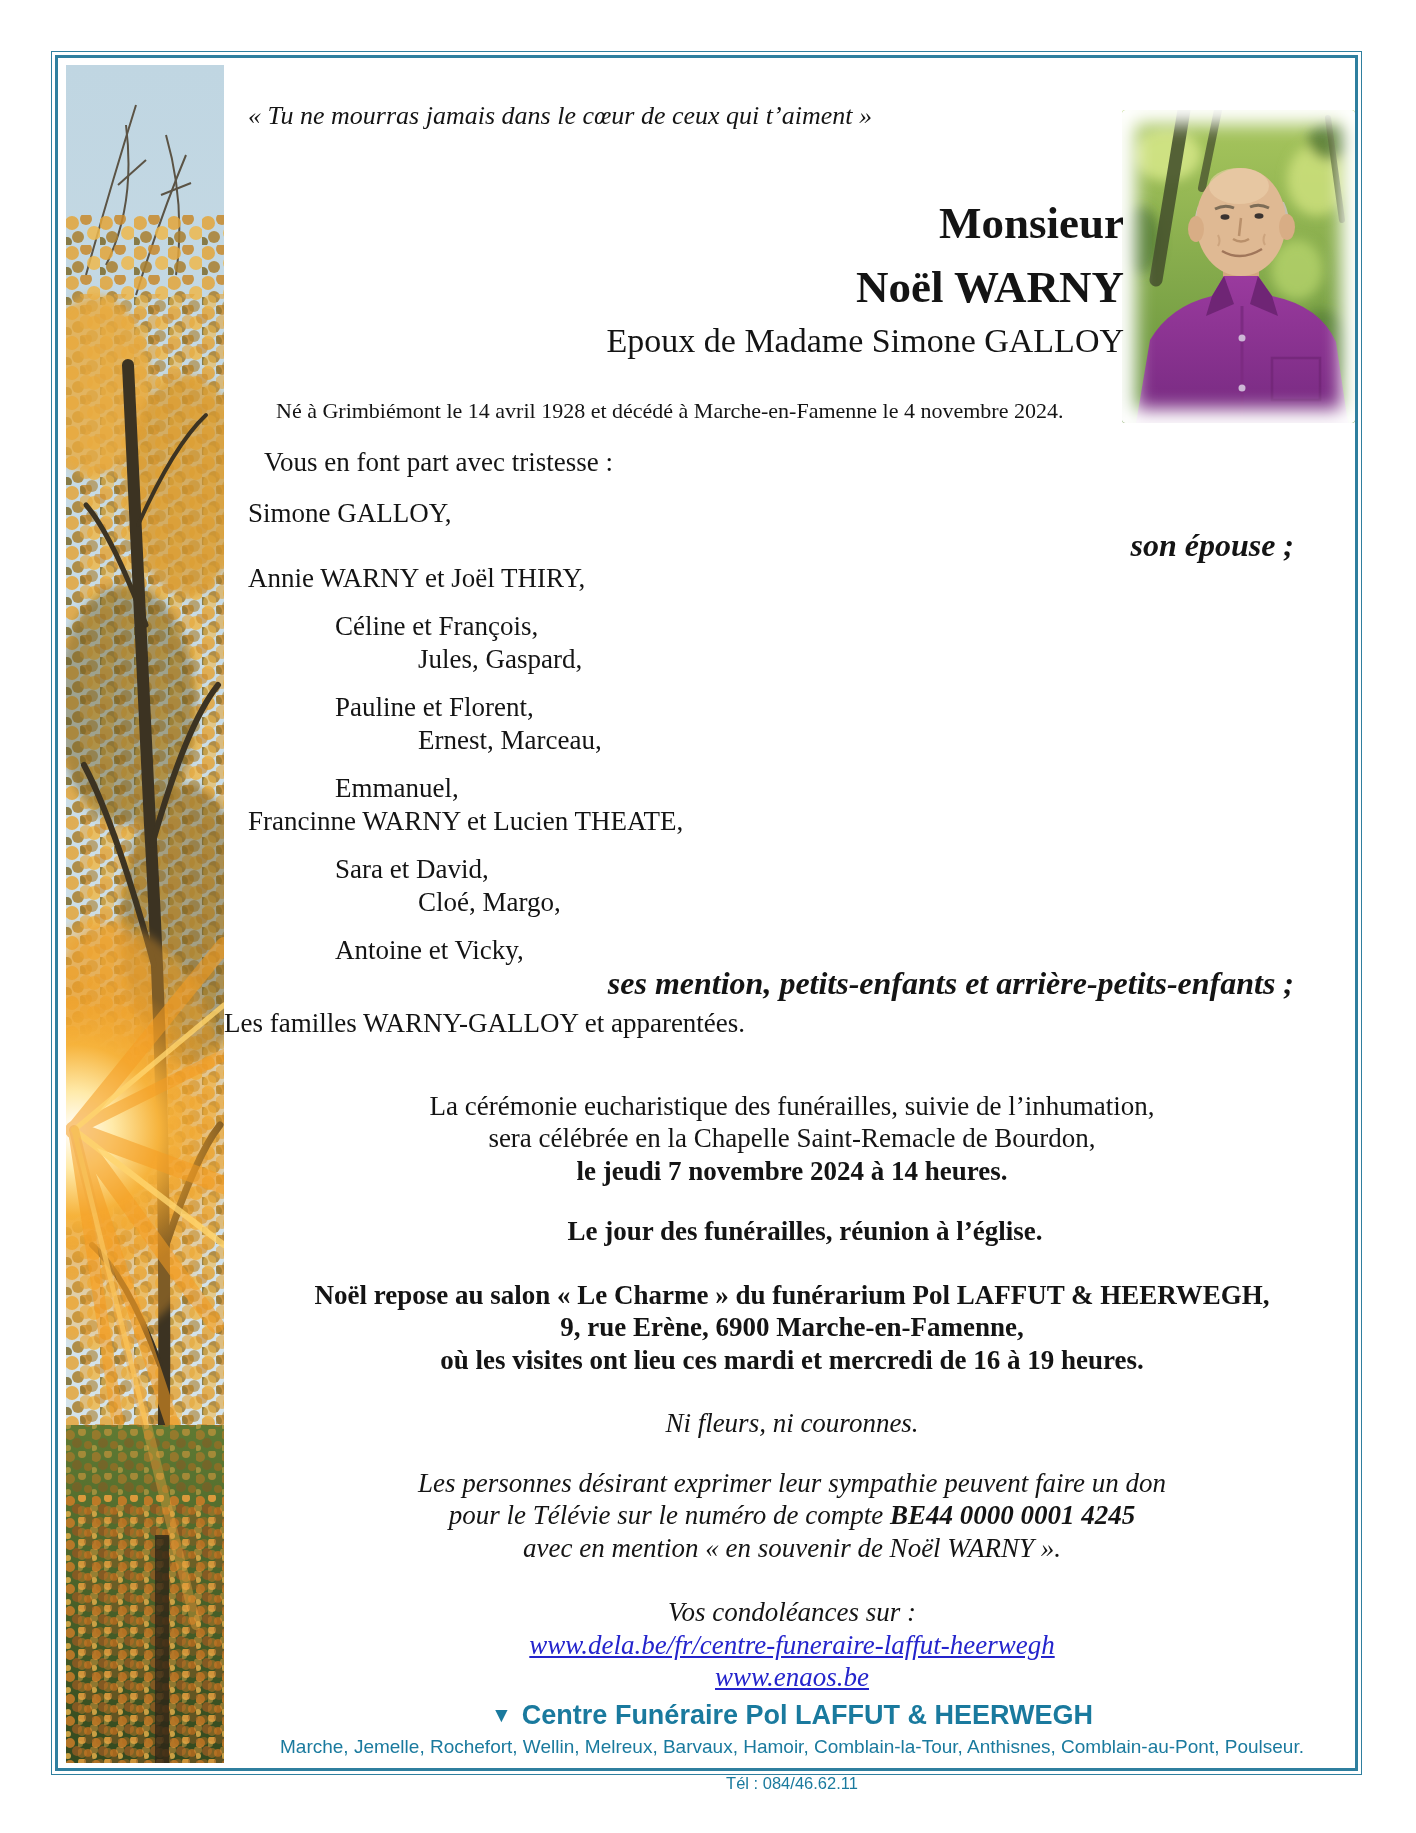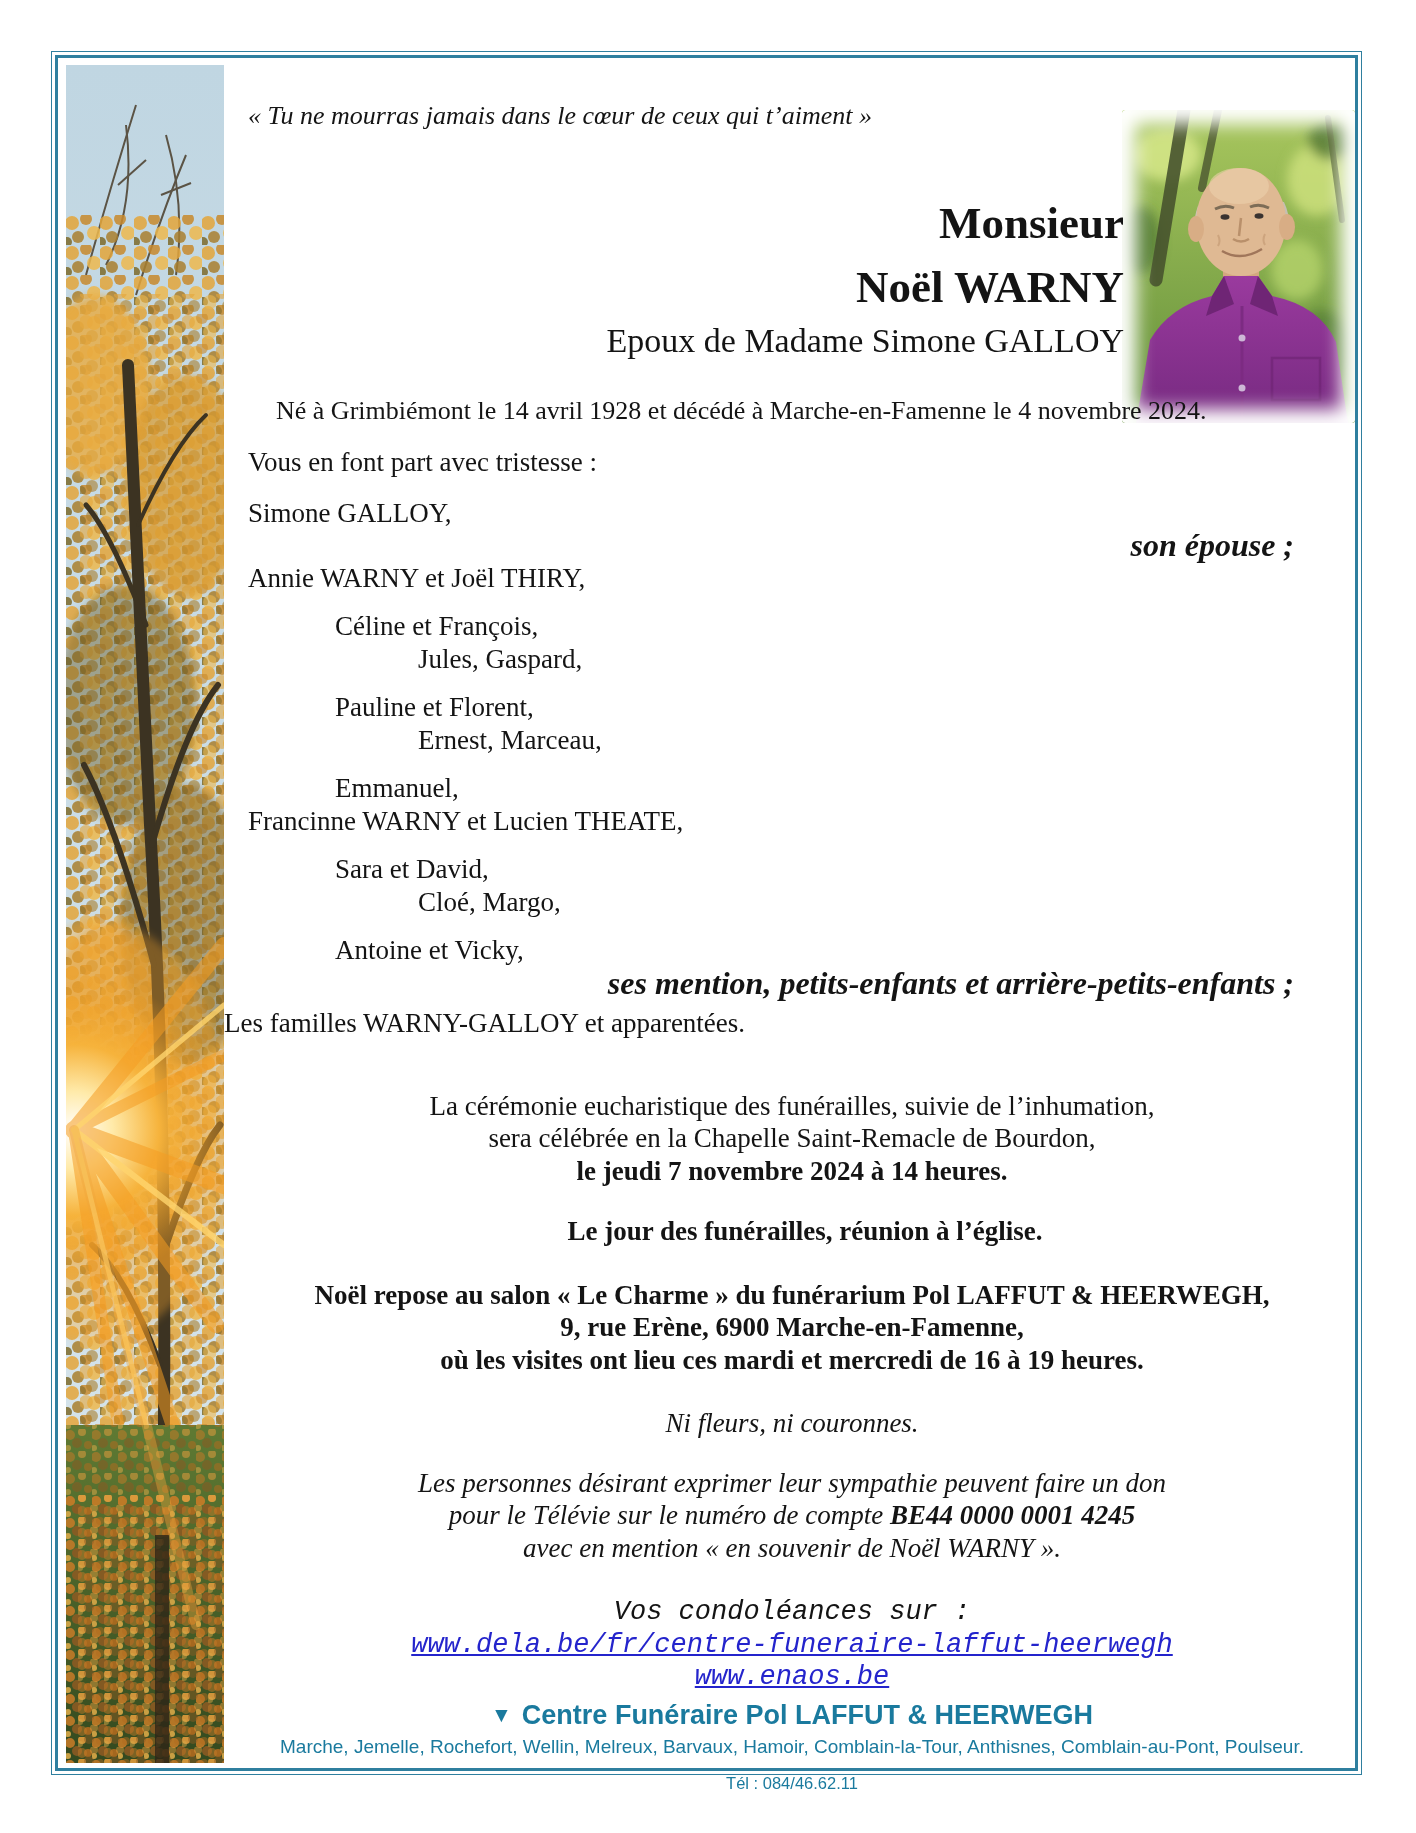--- a/index.html
+++ b/index.html
@@ -20,39 +20,39 @@
   .portrait::after{content:"";position:absolute;inset:0;box-shadow:inset 0 0 18px 14px #fff;border-radius:3px;}
 
   
   .content{position:absolute;left:224px;top:51px;width:1136px;font-size:27px;line-height:32.5px;}
 
   .quote{margin-top:49px;padding-left:24px;font-style:italic;font-size:26px;line-height:31px;}
   .title-block{width:900px;margin-top:60px;text-align:right;}
   .honorific,.deceased{font-size:45px;font-weight:bold;line-height:64px;}
   .spouse{font-size:34px;line-height:40px;margin-top:2px;}
 
-  .birth{margin-top:34px;padding-left:52px;font-size:26px;line-height:31px;}
-  .announce{margin-top:20px;padding-left:24px;}
+  .birth{margin-top:34px;padding-left:52px;font-size:22px;line-height:31px;}
+  .announce{margin-top:20px;padding-left:40px;}
 
   .family{margin-top:18px;}
   .fline{padding-left:24px;}
   .fline.ind1{padding-left:111px;margin-top:16px;}
   .fline.ind2{padding-left:194px;}
   .fline.rel{padding-left:0;padding-right:66px;text-align:right;
              font-style:italic;font-weight:bold;font-size:32px;}
   .families-line{margin-top:8px;}
 
   .center{text-align:center;}
   .ceremony{margin-top:50px;}
   .b{font-weight:bold;}
   .reunion{margin-top:28px;font-weight:bold;padding-left:26px;}
   .repose{margin-top:31px;font-weight:bold;}
   .flowers{margin-top:31px;font-style:italic;}
   .donation{margin-top:27px;font-style:italic;}
-  .condolences{margin-top:32px;font-style:italic;font-family:Liberation Mono, monospace;}
+  .condolences{margin-top:32px;font-style:italic;}
   .link{color:#2424cc;text-decoration:underline;font-style:italic;}
   .funeral-home{margin-top:6px;font-family:"Liberation Sans",sans-serif;
                 font-weight:bold;font-size:27px;line-height:30px;color:#1a7a9e;}
   .tri{font-size:21px;position:relative;top:-2px;margin-right:10px;}
   .locations{margin-top:3px;font-family:"Liberation Sans",sans-serif;
              font-size:19px;line-height:24px;color:#1a7a9e;}
   .phone{margin-top:14px;font-family:"Liberation Sans",sans-serif;
          font-size:16.5px;line-height:20px;color:#1a7a9e;}
 </style>
 </head>

